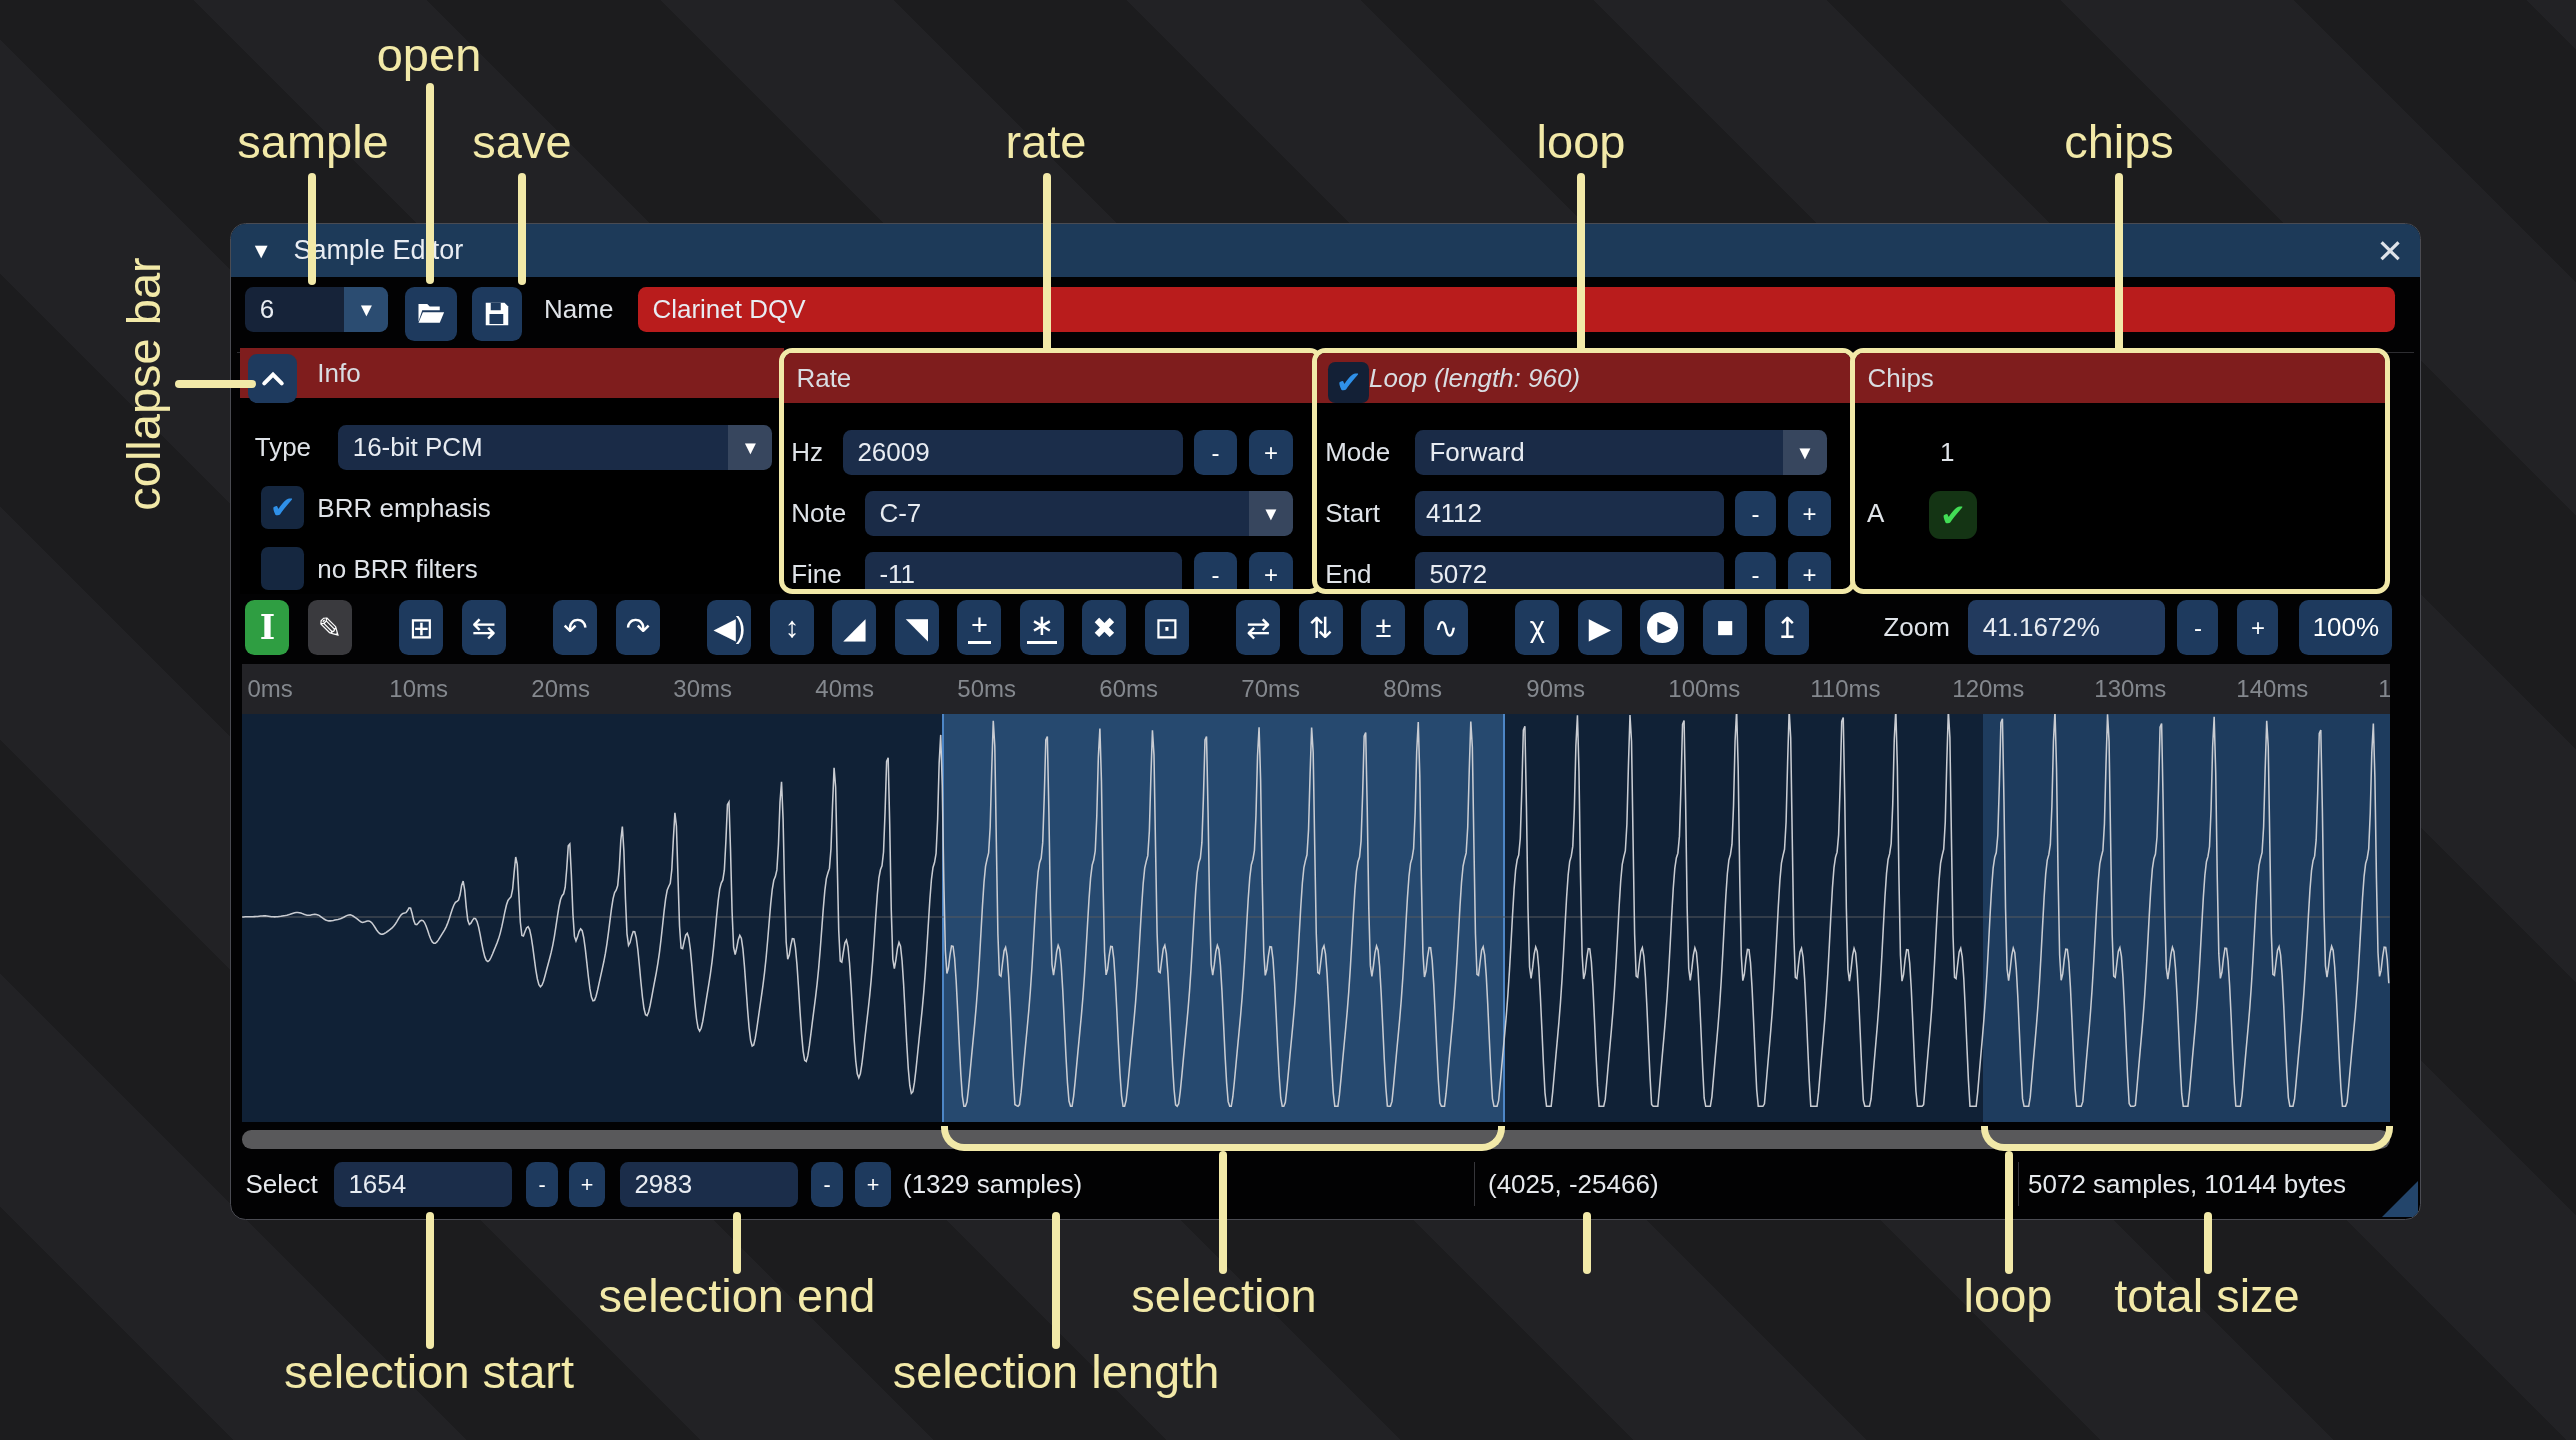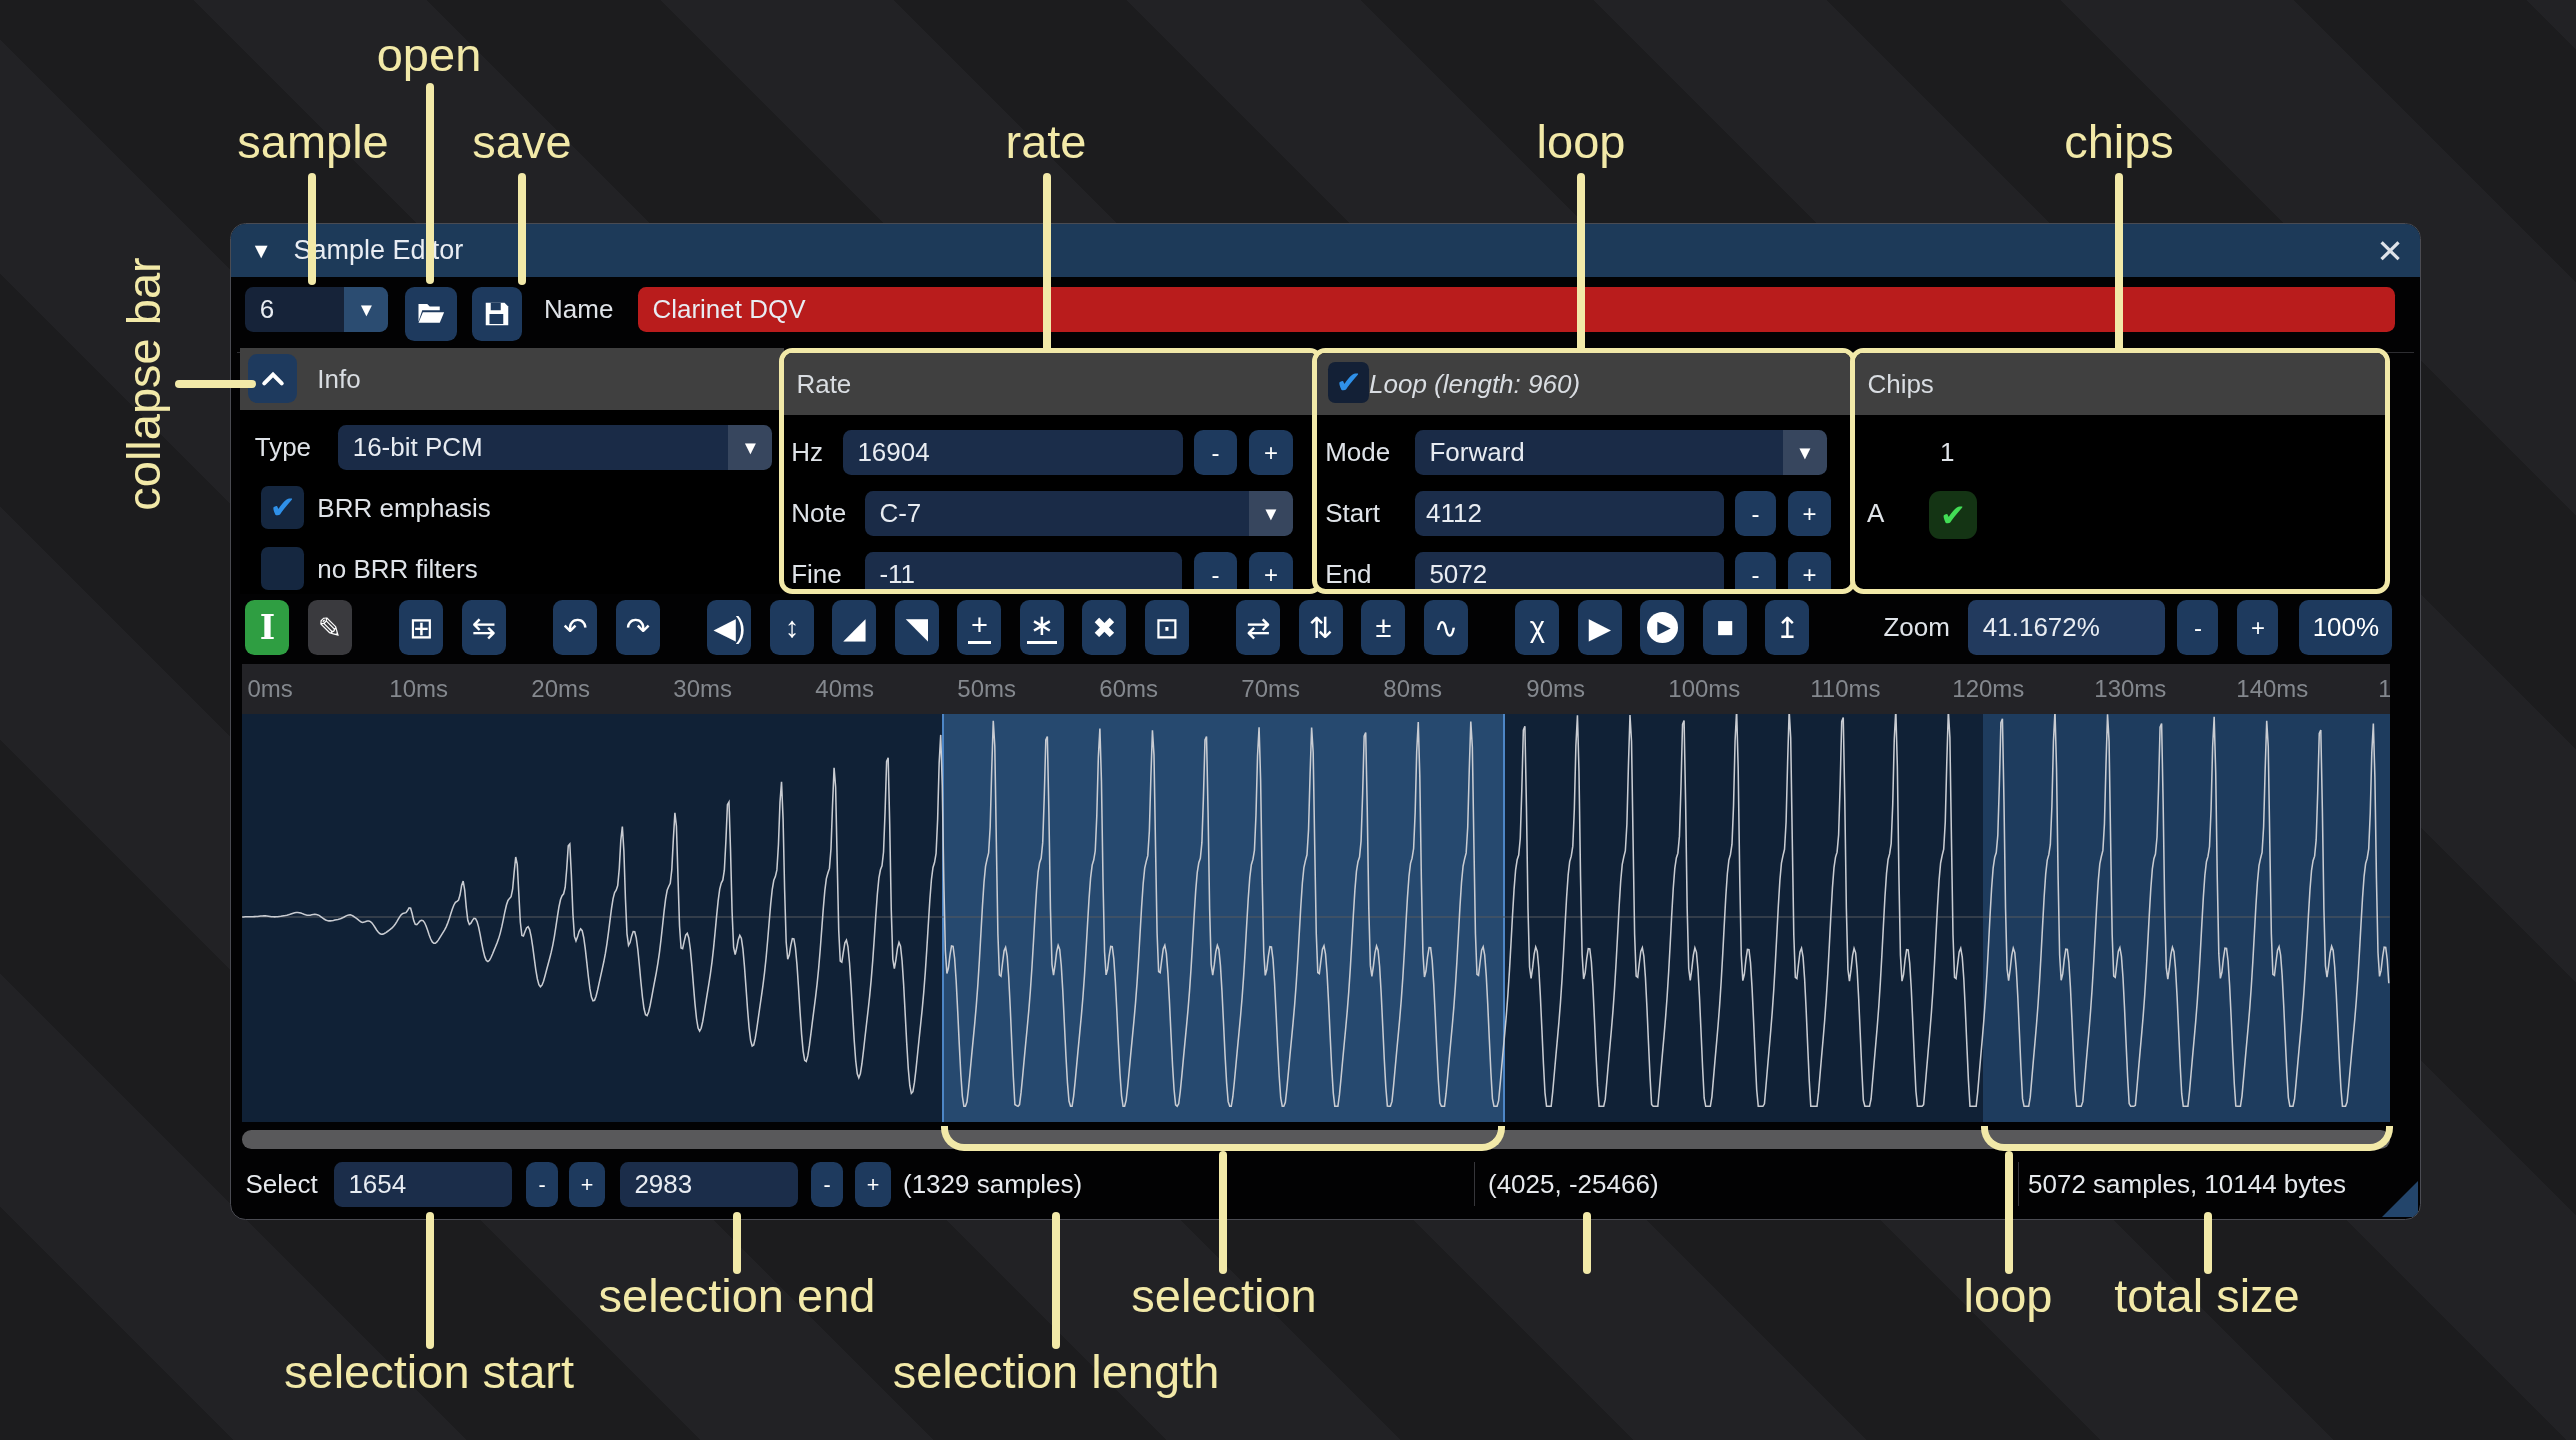--- a/index.html
+++ b/index.html
@@ -23,21 +23,21 @@
   .combo{position:absolute;background:#1a2b47;border-radius:8.2px;color:#e8ecf2;height:45px;
     display:flex;align-items:center;padding:0 14.4px;font-size:26px;box-sizing:border-box;}
   .combo .arr{position:absolute;right:0;top:0;bottom:0;width:44px;background:rgba(255,255,255,.13);
     border-radius:0 8.2px 8.2px 0;display:flex;align-items:center;justify-content:center;font-size:18.5px;color:#fff;}
   .chk{position:absolute;width:43px;height:43px;background:#152740;border-radius:7.2px;
     display:flex;align-items:center;justify-content:center;color:#2f90e8;font-size:31px;}
   .lbl{position:absolute;color:#dfe3e8;font-size:26px;display:flex;align-items:center;height:45px;}
   .hline{position:absolute;left:6.2px;right:6.2px;top:128px;height:1px;background:#2d2d31;}
   
   .panel{position:absolute;top:124px;height:246px;background:#000;box-sizing:border-box;}
-  .panel .phead{position:absolute;left:0;right:0;top:0;height:62px;background:#404040;
+  .panel .phead{position:absolute;left:0;right:0;top:0;height:50px;background:#7f1d1d;
     color:#d9dde2;font-size:26px;display:flex;align-items:center;}
   .panel.outlined{border:5.2px solid #f2e9a8;border-radius:13.4px;overflow:hidden;}
   .prow{position:absolute;left:0;right:0;height:46px;}
   .r1{top:77px}.r2{top:138px}.r3{top:199px}
   
   .toolbar{position:absolute;left:14.4px;right:14.4px;top:372px;height:63px;}
   .tbtns{display:flex;align-items:center;height:100%;}
   .tbtn{width:44px;height:55px;margin-right:18.5px;background:#1e3a5e;border-radius:9.3px;
     display:flex;align-items:center;justify-content:center;color:#fff;font-size:29px;flex:none;}
   .tbtn.grp{margin-left:29px;}
@@ -133,21 +133,21 @@
       </div>
     </div>
 
     <div class="panel outlined" style="left:548px;width:544px;">
       <div class="phead">
         <span style="margin-left:12.4px;">Rate</span>
       </div>
       <div class="prow r1">
         <span class="lbl" style="left:7.2px;">Hz</span>
         <div class="inp" style="left:59px;width:340px;">
-            <span>16904</span>
+            <span>26009</span>
           </div>
         <div class="btn" style="left:410px;width:43px;height:45px;font-size:24px;">
             <span>-</span>
           </div>
         <div class="btn" style="left:465px;width:44px;height:45px;font-size:24px;">
             <span>+</span>
           </div>
       </div>
       <div class="prow r2">
         <span class="lbl" style="left:7.2px;">Note</span>

